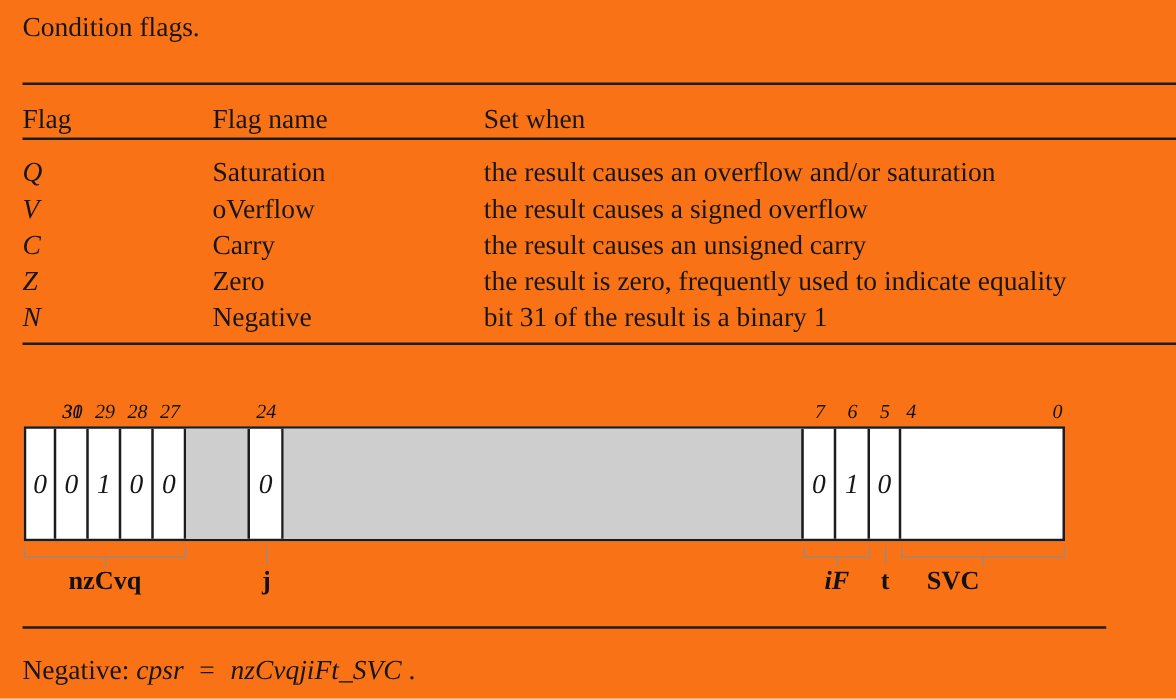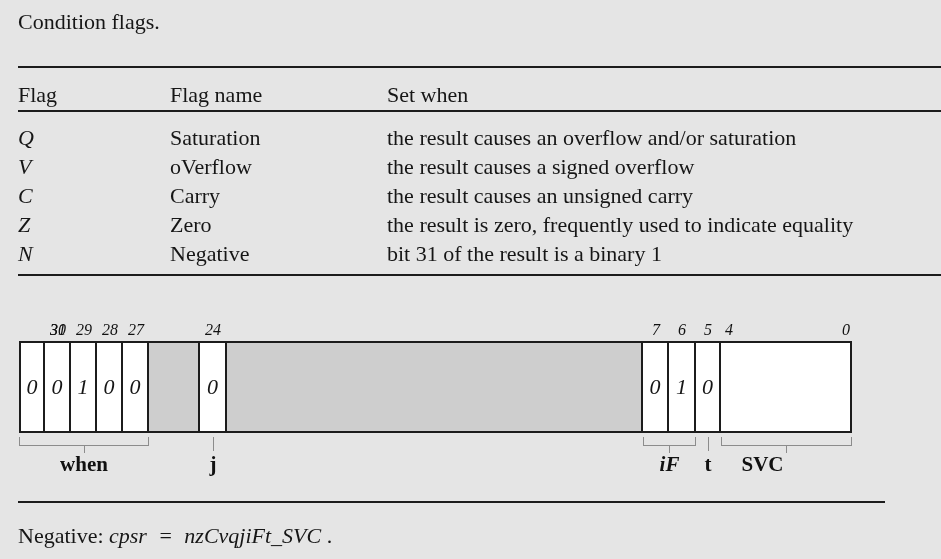--- a/index.html
+++ b/index.html
@@ -1,17 +1,17 @@
 <!DOCTYPE html>
 <html><head>
 <meta charset="utf-8">
 <style>
   html,body { margin:0; padding:0; background:#ffffff; }
   .page {
-    position:relative; width:941px; height:559px; background:#e5e5e5;
+    position:relative; width:941px; height:559px; background:#f97316;
     font-family:"Liberation Serif", serif; color:#161616; overflow:hidden;
   }
   .rule { position:absolute; left:18px; height:2px; background:#1c1c1c; }
   .title { position:absolute; left:18px; top:8px; font-size:22px; line-height:28px; }
 
   .thead { position:absolute; left:18px; top:81px; width:923px; font-size:22px; line-height:28px; }
   .trow  { position:absolute; left:18px; width:923px; font-size:22px; line-height:28px; }
   .c1 { position:absolute; left:0; font-style:italic; }
   .thead .c1 { font-style:normal; }
   .c2 { position:absolute; left:152px; }
@@ -112,21 +112,21 @@
     <div class="cell gray" style="left:128px; width:51px;"></div>
     <div class="cell" style="left:179px; width:27px;">0</div>
     <div class="cell gray" style="left:206px; width:416px;"></div>
     <div class="cell" style="left:622px; width:26px;">0</div>
     <div class="cell" style="left:648px; width:27px;">1</div>
     <div class="cell" style="left:675px; width:25px;">0</div>
   </div>
 
   <div class="bracket" style="left:19px; width:130px;"></div>
   <div class="stem" style="left:84px; top:446px; height:7px;"></div>
-  <div class="fieldlabel" style="left:19px; width:130px;">when</div>
+  <div class="fieldlabel" style="left:19px; width:130px;">nzCvq</div>
 
   <div class="stem" style="left:213px; top:437px; height:14px;"></div>
   <div class="fieldlabel" style="left:193px; width:40px;">j</div>
 
   <div class="bracket" style="left:643px; width:53px;"></div>
   <div class="stem" style="left:669px; top:446px; height:7px;"></div>
   <div class="fieldlabel" style="left:643px; width:53px;font-style:italic;">iF</div>
 
   <div class="stem" style="left:708px; top:437px; height:14px;"></div>
   <div class="fieldlabel" style="left:688px; width:40px;">t</div>

